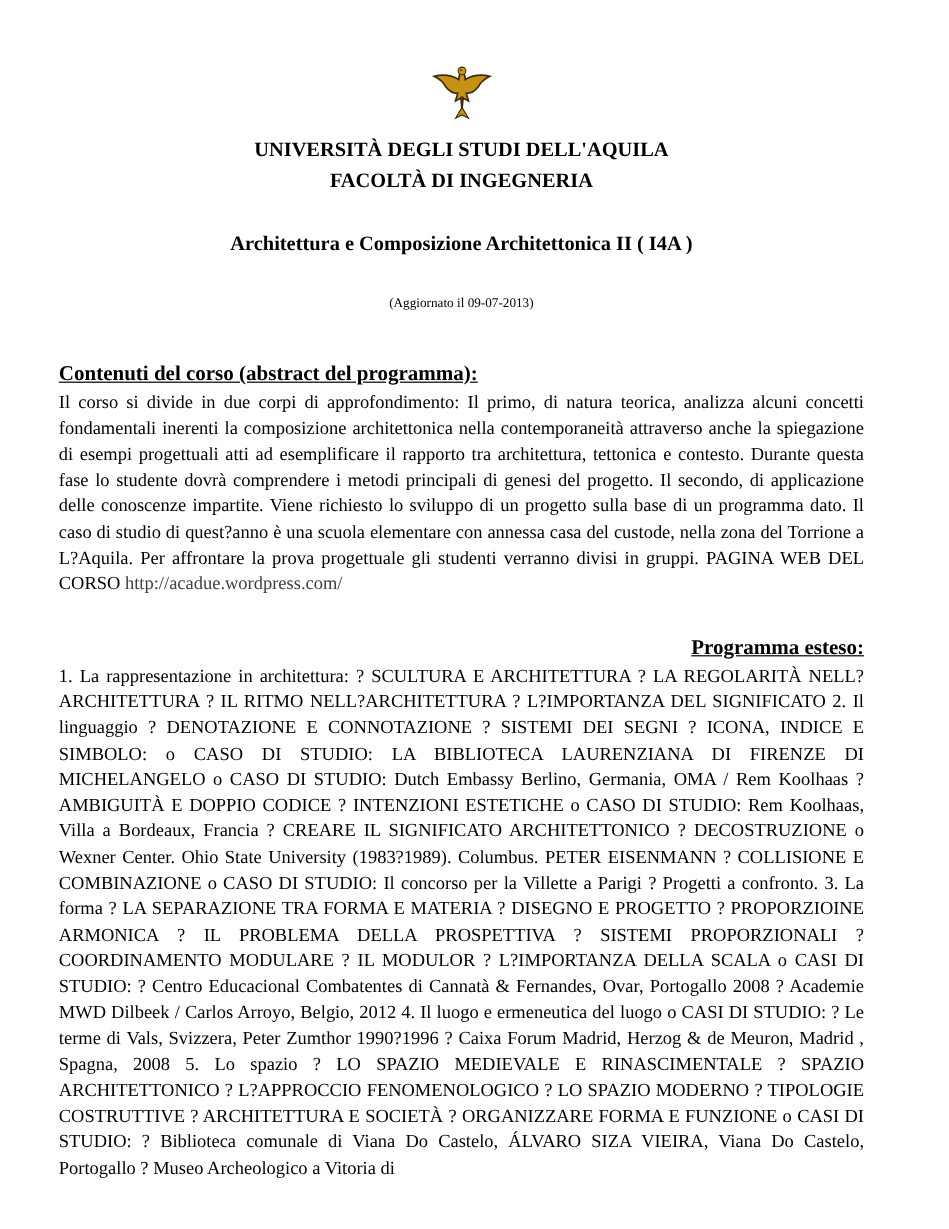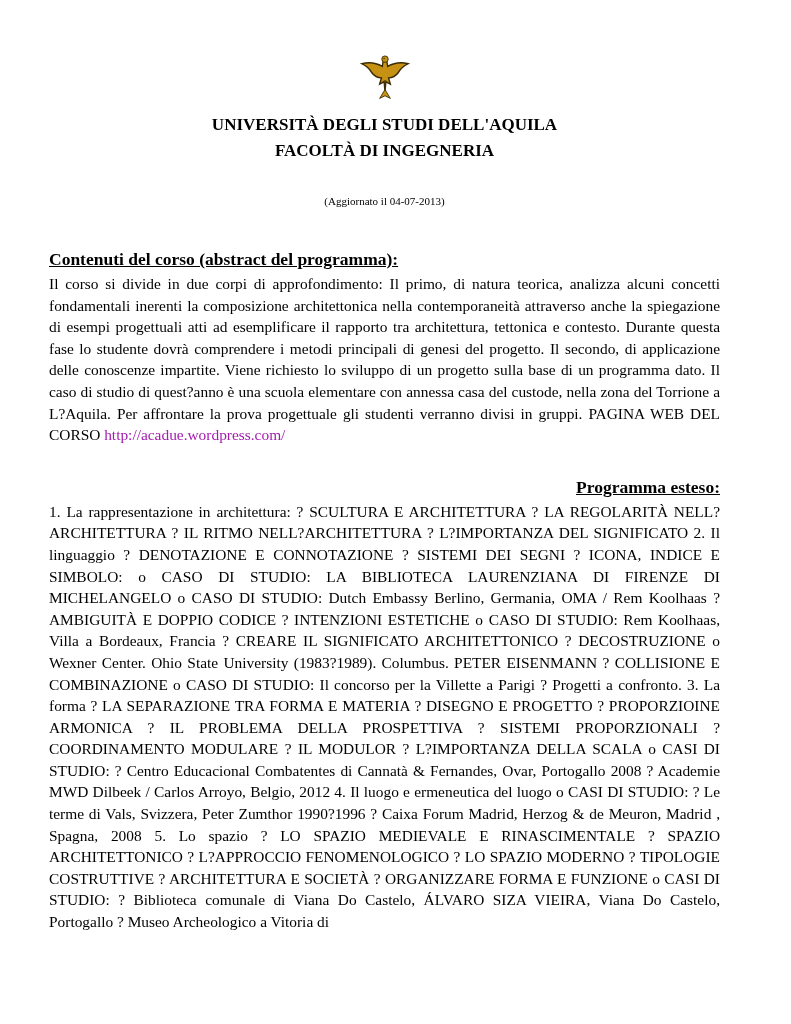--- a/index.html
+++ b/index.html
@@ -40,21 +40,21 @@
     text-decoration: underline;
   }
   .section-heading.second { margin-top: 30px; text-align: right; }
   .body-text {
     margin: 3px 0 0 0;
     font-size: 15.4px;
     line-height: 21.6px;
     text-align: justify;
   }
   a.doc-link {
-    color: #a21caf;
+    color: #404040;
     text-decoration: none;
     cursor: pointer;
   }
 </style>
 </head>
 <body>
 
 <div class="page">
 
   <div class="doc-header">
@@ -67,23 +67,24 @@
           <circle cx="30" cy="8" r="3.6" fill="#c79114" stroke="#3a2c07" stroke-width="1"></circle>
           <circle cx="29" cy="7.3" r="0.8" fill="#3a2c07"></circle>
         </svg>
       </span>
     </div>
 
     <div class="title-line">UNIVERSITÀ DEGLI STUDI DELL'AQUILA</div>
     <div class="title-line">FACOLTÀ DI INGEGNERIA</div>
 
     <div class="course-block">
+      <div class="title-line">Architettura e Composizione Architettonica II ( I4A )</div>
     </div>
 
-    <div class="updated-note">(Aggiornato il 04-07-2013)</div>
+    <div class="updated-note">(Aggiornato il 09-07-2013)</div>
   </div>
 
   <h2 class="section-heading">Contenuti del corso (abstract del programma):</h2>
   <p class="body-text"><span>Il corso si divide in due corpi di approfondimento: Il primo, di natura teorica, analizza alcuni concetti fondamentali inerenti la composizione architettonica nella contemporaneità attraverso anche la spiegazione di esempi progettuali atti ad esemplificare il rapporto tra architettura, tettonica e contesto. Durante questa fase lo studente dovrà comprendere i metodi principali di genesi del progetto. Il secondo, di applicazione delle conoscenze impartite. Viene richiesto lo sviluppo di un progetto sulla base di un programma dato. Il caso di studio di quest?anno è una scuola elementare con annessa casa del custode, nella zona del Torrione a L?Aquila. Per affrontare la prova progettuale gli studenti verranno divisi in gruppi. PAGINA WEB DEL CORSO </span><a class="doc-link">http://acadue.wordpress.com/</a></p>
 
   <h2 class="section-heading second">Programma esteso:</h2>
   <p class="body-text">1. La rappresentazione in architettura: ? SCULTURA E ARCHITETTURA ? LA REGOLARITÀ NELL?ARCHITETTURA ? IL RITMO NELL?ARCHITETTURA ? L?IMPORTANZA DEL SIGNIFICATO 2. Il linguaggio ? DENOTAZIONE E CONNOTAZIONE ? SISTEMI DEI SEGNI ? ICONA, INDICE E SIMBOLO: o CASO DI STUDIO: LA BIBLIOTECA LAURENZIANA DI FIRENZE DI MICHELANGELO o CASO DI STUDIO: Dutch Embassy Berlino, Germania, OMA / Rem Koolhaas ? AMBIGUITÀ E DOPPIO CODICE ? INTENZIONI ESTETICHE o CASO DI STUDIO: Rem Koolhaas, Villa a Bordeaux, Francia ? CREARE IL SIGNIFICATO ARCHITETTONICO ? DECOSTRUZIONE o Wexner Center. Ohio State University (1983?1989). Columbus. PETER EISENMANN ? COLLISIONE E COMBINAZIONE o CASO DI STUDIO: Il concorso per la Villette a Parigi ? Progetti a confronto. 3. La forma ? LA SEPARAZIONE TRA FORMA E MATERIA ? DISEGNO E PROGETTO ? PROPORZIOINE ARMONICA ? IL PROBLEMA DELLA PROSPETTIVA ? SISTEMI PROPORZIONALI ? COORDINAMENTO MODULARE ? IL MODULOR ? L?IMPORTANZA DELLA SCALA o CASI DI STUDIO: ? Centro Educacional Combatentes di Cannatà &amp; Fernandes, Ovar, Portogallo 2008 ? Academie MWD Dilbeek / Carlos Arroyo, Belgio, 2012 4. Il luogo e ermeneutica del luogo o CASI DI STUDIO: ? Le terme di Vals, Svizzera, Peter Zumthor 1990?1996 ? Caixa Forum Madrid, Herzog &amp; de Meuron, Madrid , Spagna, 2008 5. Lo spazio ? LO SPAZIO MEDIEVALE E RINASCIMENTALE ? SPAZIO ARCHITETTONICO ? L?APPROCCIO FENOMENOLOGICO ? LO SPAZIO MODERNO ? TIPOLOGIE COSTRUTTIVE ? ARCHITETTURA E SOCIETÀ ? ORGANIZZARE FORMA E FUNZIONE o CASI DI STUDIO: ? Biblioteca comunale di Viana Do Castelo, ÁLVARO SIZA VIEIRA, Viana Do Castelo, Portogallo ? Museo Archeologico a Vitoria di</p>
 
 </div>
 

